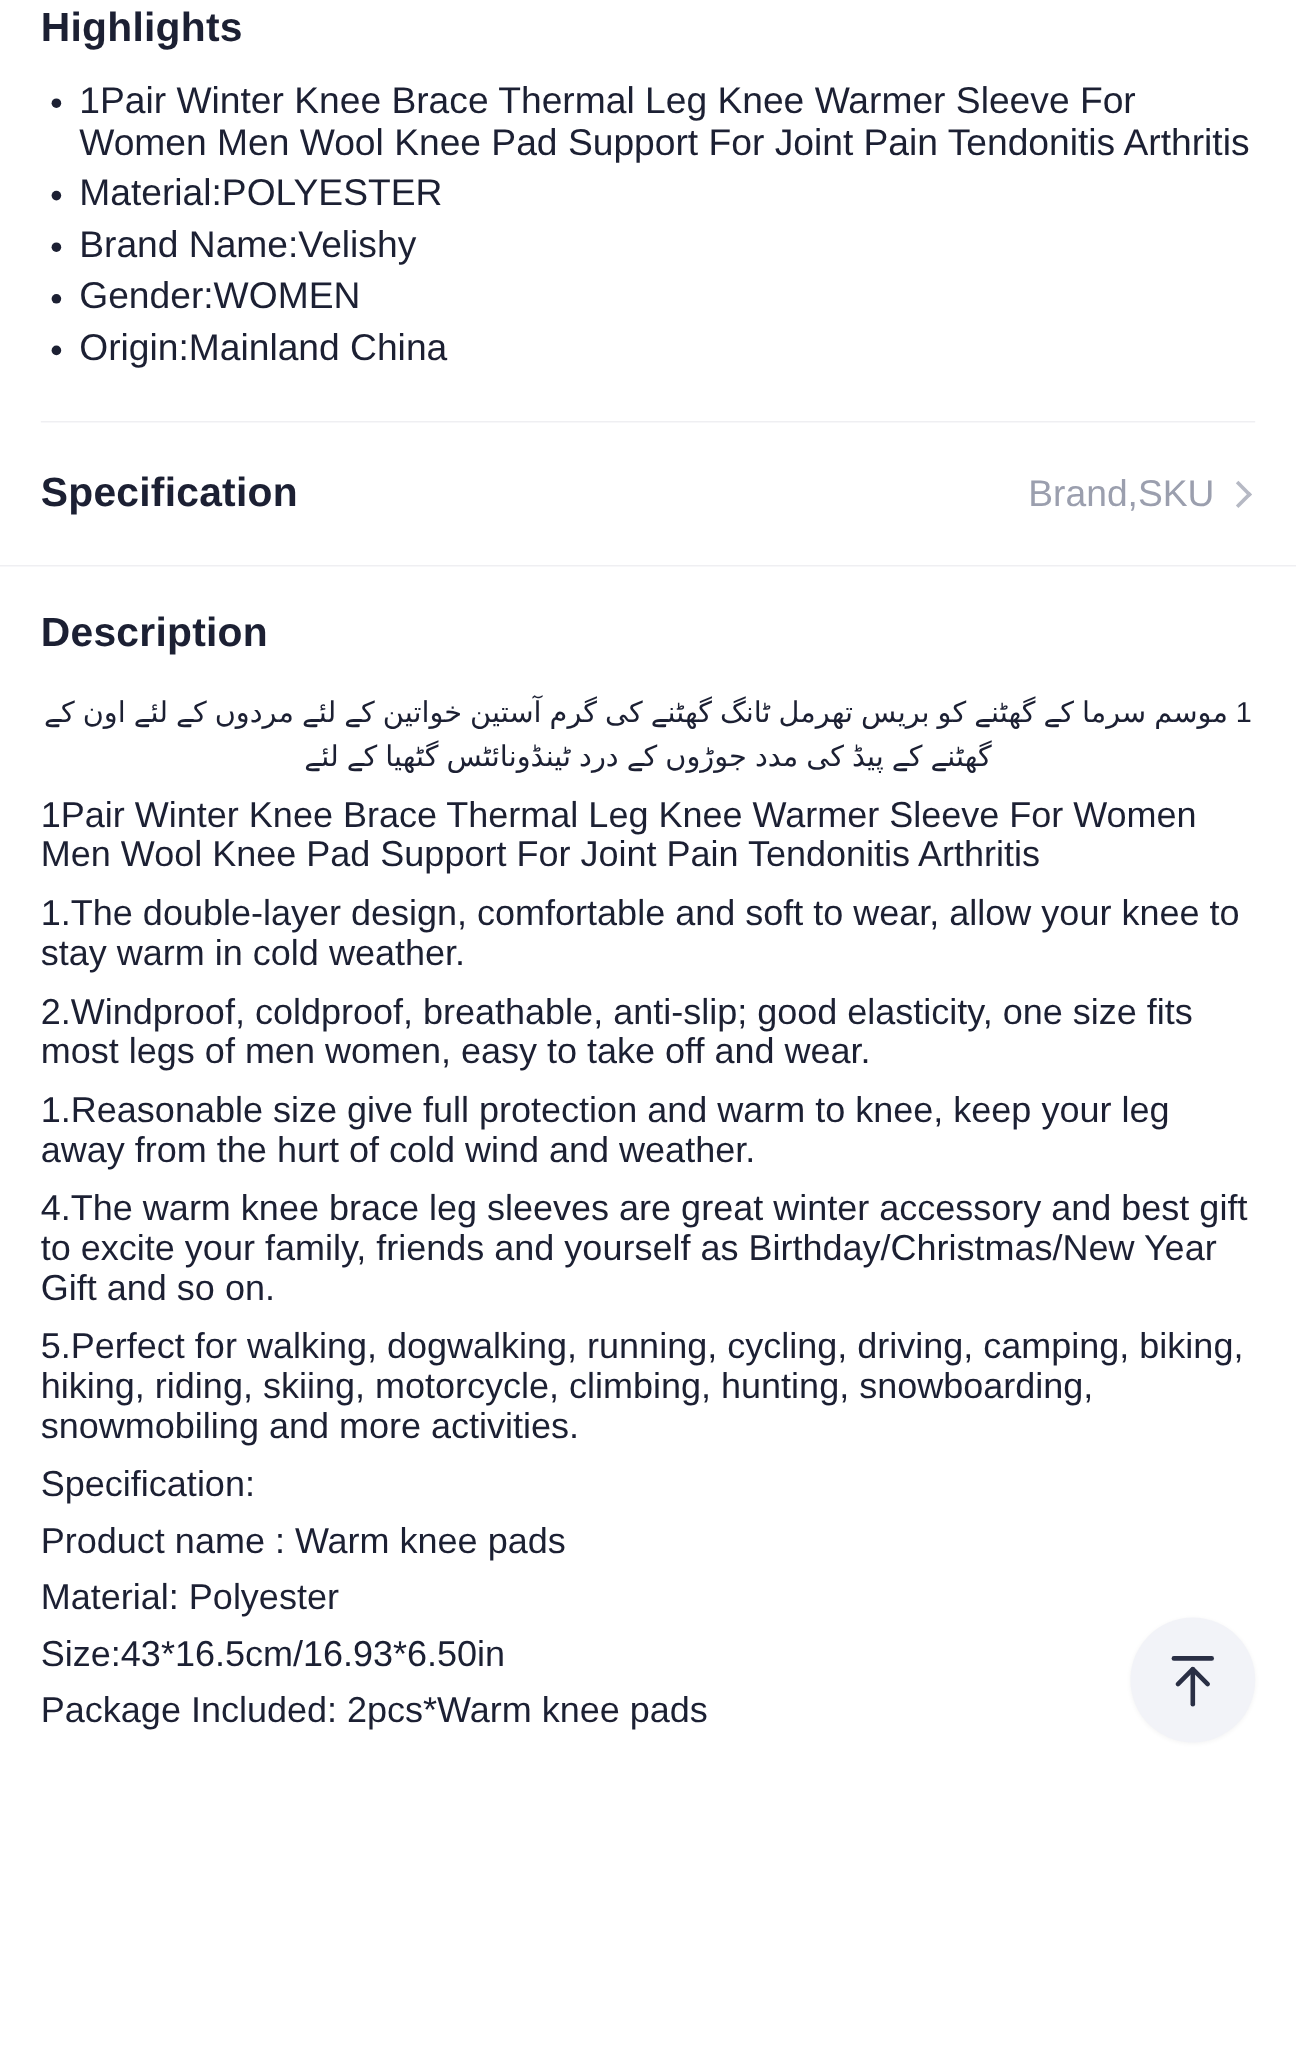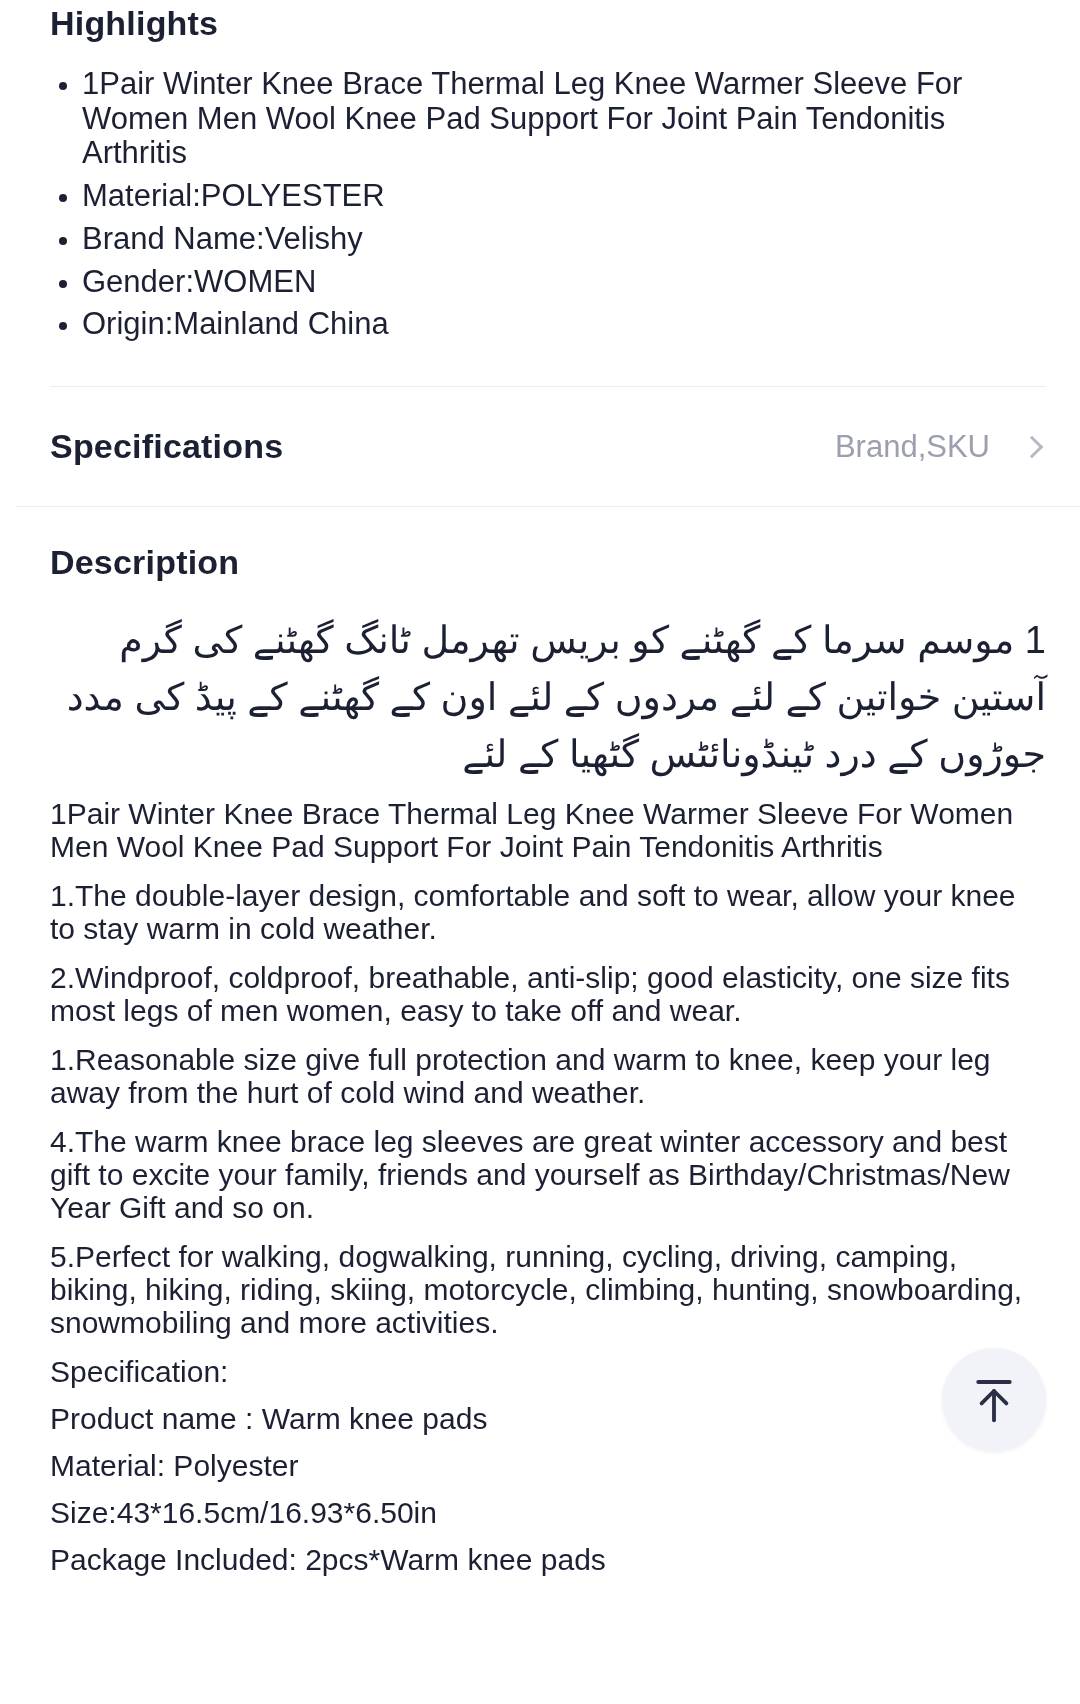--- a/index.html
+++ b/index.html
@@ -11,21 +11,20 @@
     font-family: "Liberation Sans", sans-serif;
     color: #1c2033;
     -webkit-font-smoothing: antialiased;
   }
   .page {
     width: 1080px;
     min-height: 1704px;
     position: relative;
     background: #ffffff;
     overflow: hidden;
-    padding-left: 16px;
   }
   .section {
     padding: 0 34px;
   }
   .section-title {
     font-size: 34px;
     font-weight: 700;
     color: #1c2033;
     letter-spacing: 0.2px;
   }
@@ -71,21 +70,21 @@
   
   .spec-row {
     display: flex;
     align-items: center;
     justify-content: space-between;
     padding: 40px 34px 40px 34px;
   }
   .spec-right {
     display: flex;
     align-items: center;
-    gap: 34px;
+    gap: 12px;
   }
   .spec-value {
     font-size: 31px;
     color: #9b9fae;
     font-weight: 400;
   }
   .chev {
     width: 16px;
     height: 16px;
     border-right: 3px solid #b6b9c4;
@@ -97,22 +96,22 @@
 
   
   .description {
     padding-top: 36px;
   }
   .description .section-title {
     margin: 0 0 30px 0;
   }
   .rtl-block {
     direction: rtl;
-    text-align: right;
-    font-size: 38px;
+    text-align: center;
+    font-size: 24px;
     line-height: 1.5;
     color: #1c2033;
     margin-bottom: 14px;
   }
   .para {
     font-size: 30px;
     line-height: 1.1;
     color: #1c2033;
     margin: 0 0 16px 0;
     font-weight: 400;
@@ -148,21 +147,21 @@
       <li>1Pair Winter Knee Brace Thermal Leg Knee Warmer Sleeve For Women Men Wool Knee Pad Support For Joint Pain Tendonitis Arthritis</li>
       <li>Material:POLYESTER</li>
       <li>Brand Name:Velishy</li>
       <li>Gender:WOMEN</li>
       <li>Origin:Mainland China</li>
     </ul>
     <div class="divider"></div>
   </div>
 
   <div class="spec-row">
-    <div class="section-title">Specifications</div>
+    <div class="section-title">Specification</div>
     <div class="spec-right">
       <span class="spec-value">Brand,SKU</span>
       <span class="chev"></span>
     </div>
   </div>
   <div class="divider" style="margin-top:0"></div>
 
   <div class="section description">
     <div class="section-title">Description</div>
     <div class="rtl-block">1 موسم سرما کے گھٹنے کو بریس تھرمل ٹانگ گھٹنے کی گرم آستین خواتین کے لئے مردوں کے لئے اون کے گھٹنے کے پیڈ کی مدد جوڑوں کے درد ٹینڈونائٹس گٹھیا کے لئے</div>

